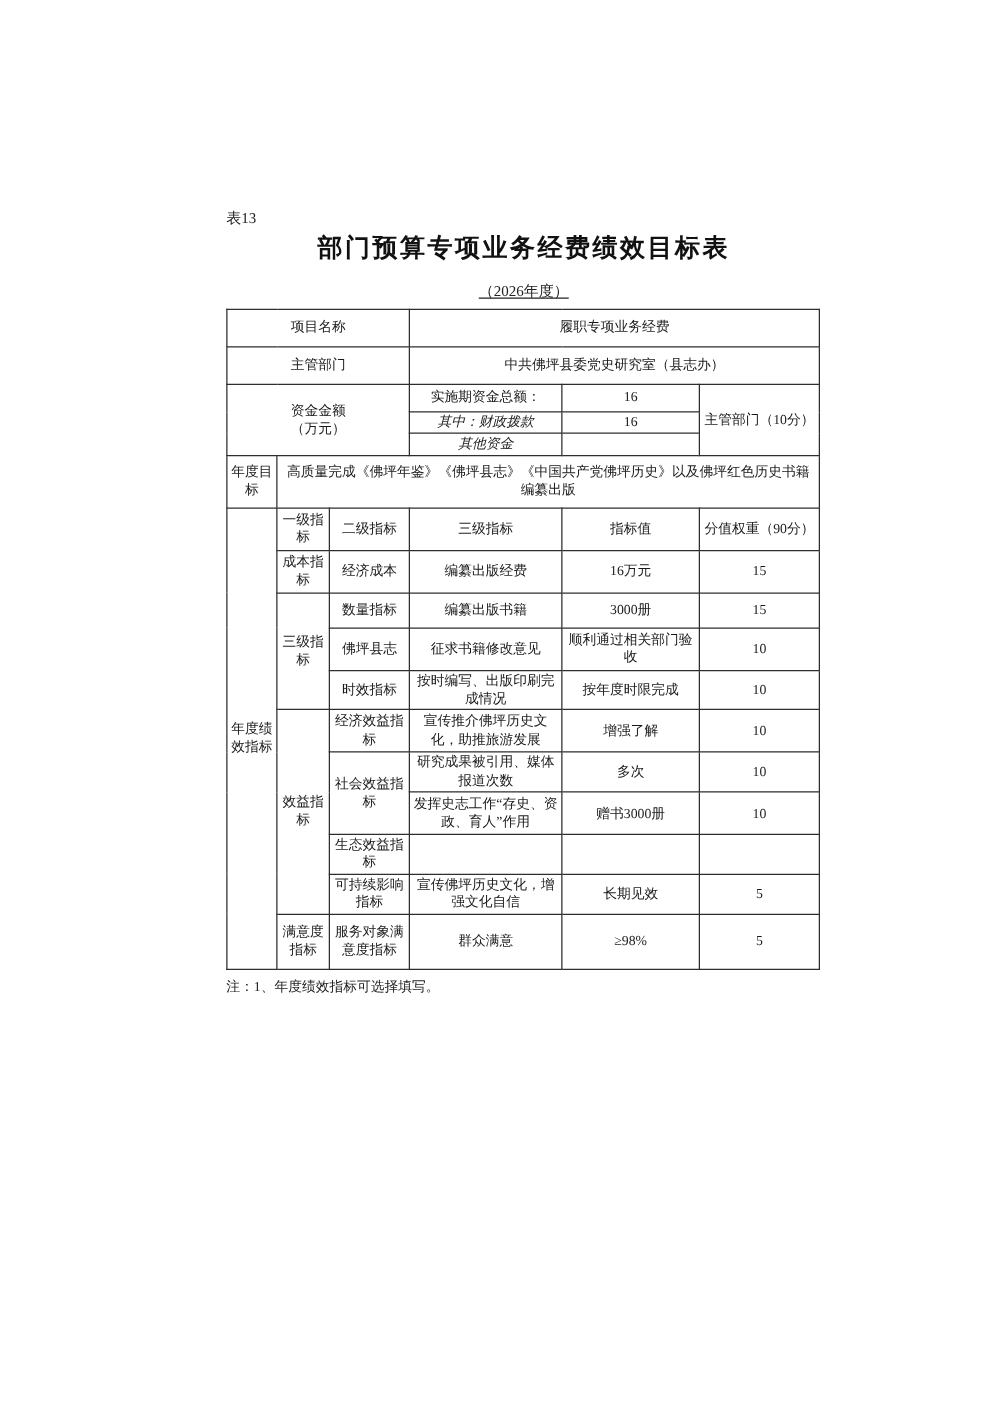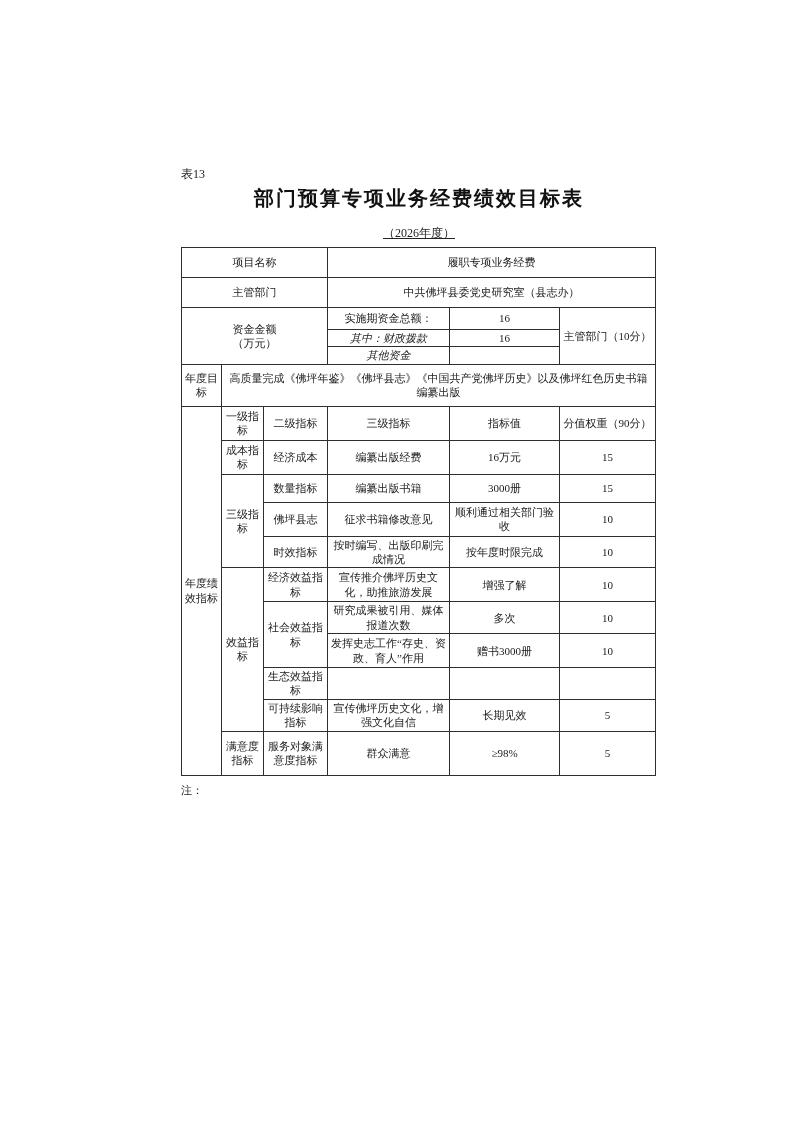--- a/index.html
+++ b/index.html
@@ -173,17 +173,18 @@
         <td class="left">群众满意</td>
         <td>≥98%</td>
         <td>5</td>
       </tr>
     </tbody>
       </table>
 
     <div class="notes">
       <span class="prefix">注：</span>
       <div class="items">
+        <div>1、年度绩效指标可选择填写。</div>
       </div>
     </div>
 
   </div>
 </div>
 
 </body></html>

